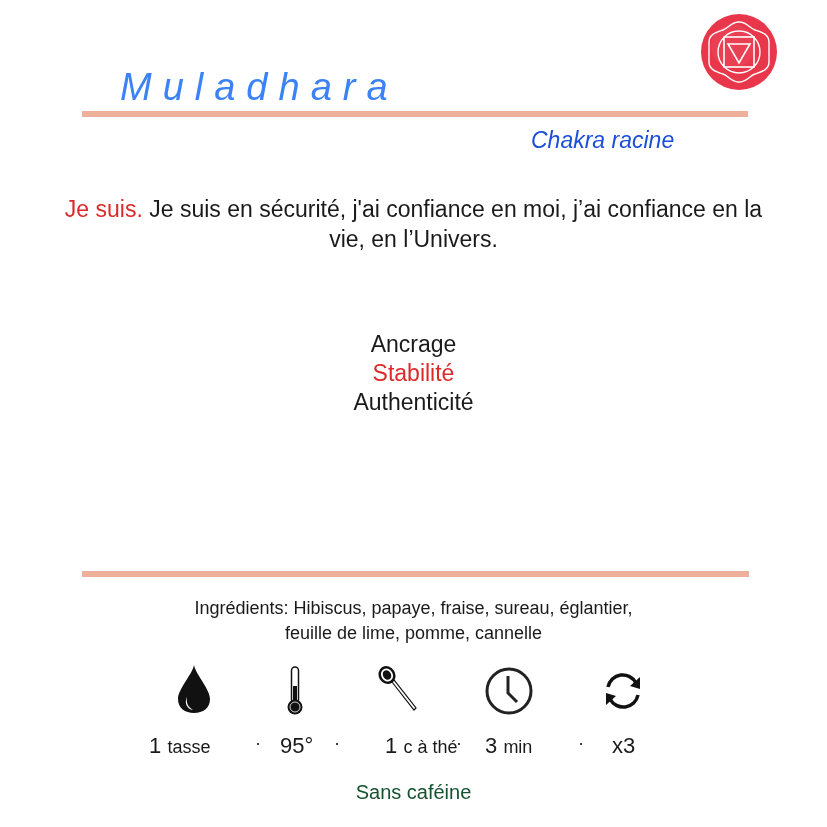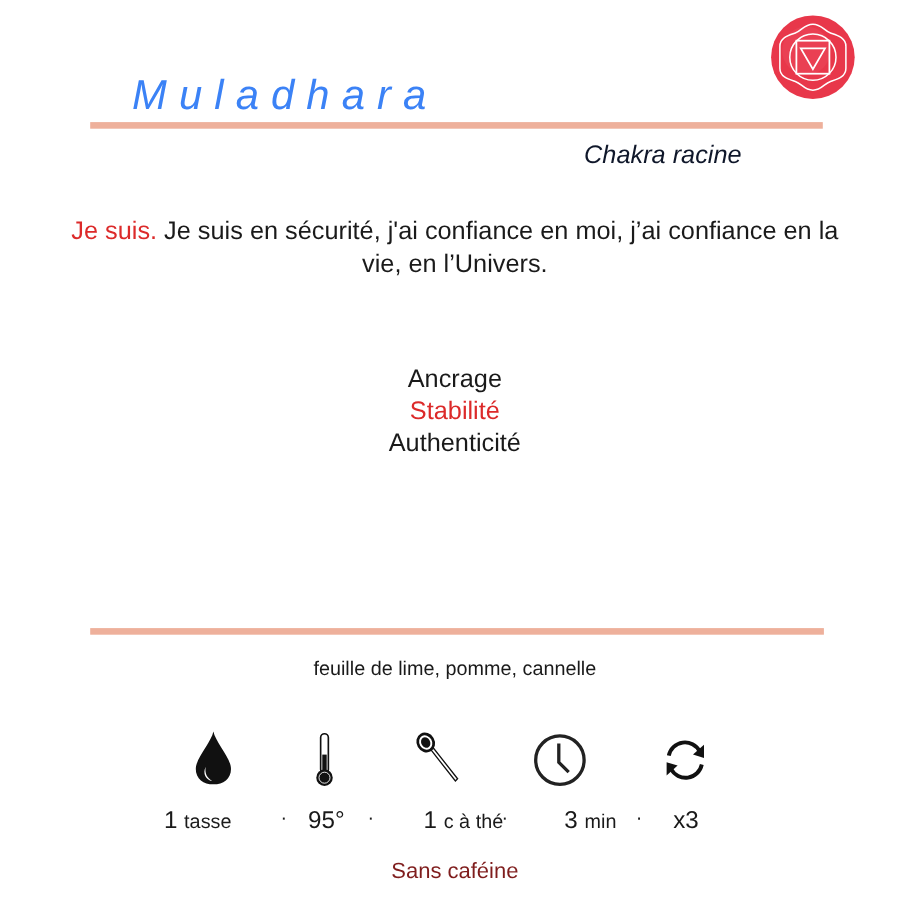--- a/index.html
+++ b/index.html
@@ -4,33 +4,33 @@
 <style>
   html, body { margin:0; padding:0; background:#ffffff; }
   body { width:827px; height:827px; position:relative; overflow:hidden;
          font-family:"Liberation Sans", "DejaVu Sans", sans-serif; color:#1a1a1a; }
   .abs { position:absolute; }
   .title { left:120px; top:66px; font-size:38px; font-style:italic; letter-spacing:11px;
            color:#3b82f6; font-weight:normal; }
   .bar { background:#eeb09b; height:6px; }
   .bar-top { left:82px; top:111px; width:666px; }
   .bar-bottom { left:82px; top:571px; width:667px; }
-  .subtitle { left:531px; top:127px; font-size:23px; font-style:italic; color:#0f172a; }
+  .subtitle { left:531px; top:127px; font-size:23px; font-style:italic; color:#1d4ed8; }
   .chakra-logo { left:699px; top:12px; width:80px; height:80px; }
   .block { left:40px; width:747px; text-align:center; font-size:23px; line-height:30px; }
   .affirm { top:194px; }
   .red { color:#dc2a2a; }
   .words { top:282px; line-height:29px;margin-top:48px; }
   .desc { top:400px; }
   .ingr { left:100px; width:627px; top:596px; text-align:center; font-size:18px; line-height:25px; }
   .icon { position:absolute; }
   .info { top:733px; font-size:22px; }
   .info .small { font-size:18px; }
   .dot { font-size:18px; }
-  .sans { left:40px; width:747px; top:781px; text-align:center; font-size:20px; color:#7f1d1d; }
+  .sans { left:40px; width:747px; top:781px; text-align:center; font-size:20px; color:#14532d; }
 </style>
 </head>
 <body>
 
 <div class="abs chakra-logo">
   <svg width="80" height="80" viewBox="0 0 80 80">
     <circle cx="40" cy="40" r="38" fill="#e8374a"></circle>
     <circle cx="34" cy="34" r="22" fill="#ec4a5b" opacity="0.5"></circle>
     <path d="M40 10 C48 10 50 16 56 18 C62 20 70 22 70 30 L70 50 C70 58 62 60 56 62 C50 64 48 70 40 70 C32 70 30 64 24 62 C18 60 10 58 10 50 L10 30 C10 22 18 20 24 18 C30 16 32 10 40 10 Z" fill="none" stroke="#ffffff" stroke-width="1.4"></path>
     <circle cx="40" cy="40" r="21" fill="none" stroke="#ffffff" stroke-width="1.4"></circle>
@@ -53,20 +53,21 @@
   <div class="red">Stabilité</div>
   <div>Authenticité</div>
 </div>
 
 <div class="abs block desc">
 </div>
 
 <div class="abs bar bar-bottom"></div>
 
 <div class="abs ingr">
+  <div>Ingrédients: Hibiscus, papaye, fraise, sureau, églantier,</div>
   <div>feuille de lime, pomme, cannelle</div>
 </div>
 
 <div class="icon" style="left:176px;top:663px;">
   <svg width="36" height="52" viewBox="0 0 36 52">
     <path d="M18 2 C20 12 34 26 34 36 C34 45 27 50 18 50 C9 50 2 45 2 36 C2 26 16 12 18 2 Z" fill="#111"></path>
     <path d="M11 34 C8 40 11 46 17 47 C12 44 10 40 11 34 Z" fill="#ffffff"></path>
   </svg>
 </div>
 <div class="icon" style="left:285px;top:666px;">
@@ -98,17 +99,17 @@
     <path d="M6 36 L6 24 L16 27 Z" fill="#111"></path>
   </svg>
 </div>
 
 <div class="abs info" style="left:149px;"><span>1</span> <span class="small">tasse</span></div>
 <div class="abs info dot" style="left:255px;">·</div>
 <div class="abs info" style="left:280px;">95°</div>
 <div class="abs info dot" style="left:334px;">·</div>
 <div class="abs info" style="left:337px;margin-left:48px;"><span>1</span> <span class="small">c à thé</span></div>
 <div class="abs info dot" style="left:456px;">·</div>
-<div class="abs info" style="left:485px;margin-left:28px;"><span>3</span> <span class="small">min</span></div>
+<div class="abs info" style="left:485px;"><span>3</span> <span class="small">min</span></div>
 <div class="abs info dot" style="left:578px;">·</div>
 <div class="abs info" style="left:612px;">x3</div>
 
 <div class="abs sans">Sans caféine</div>
 
 </body></html>

